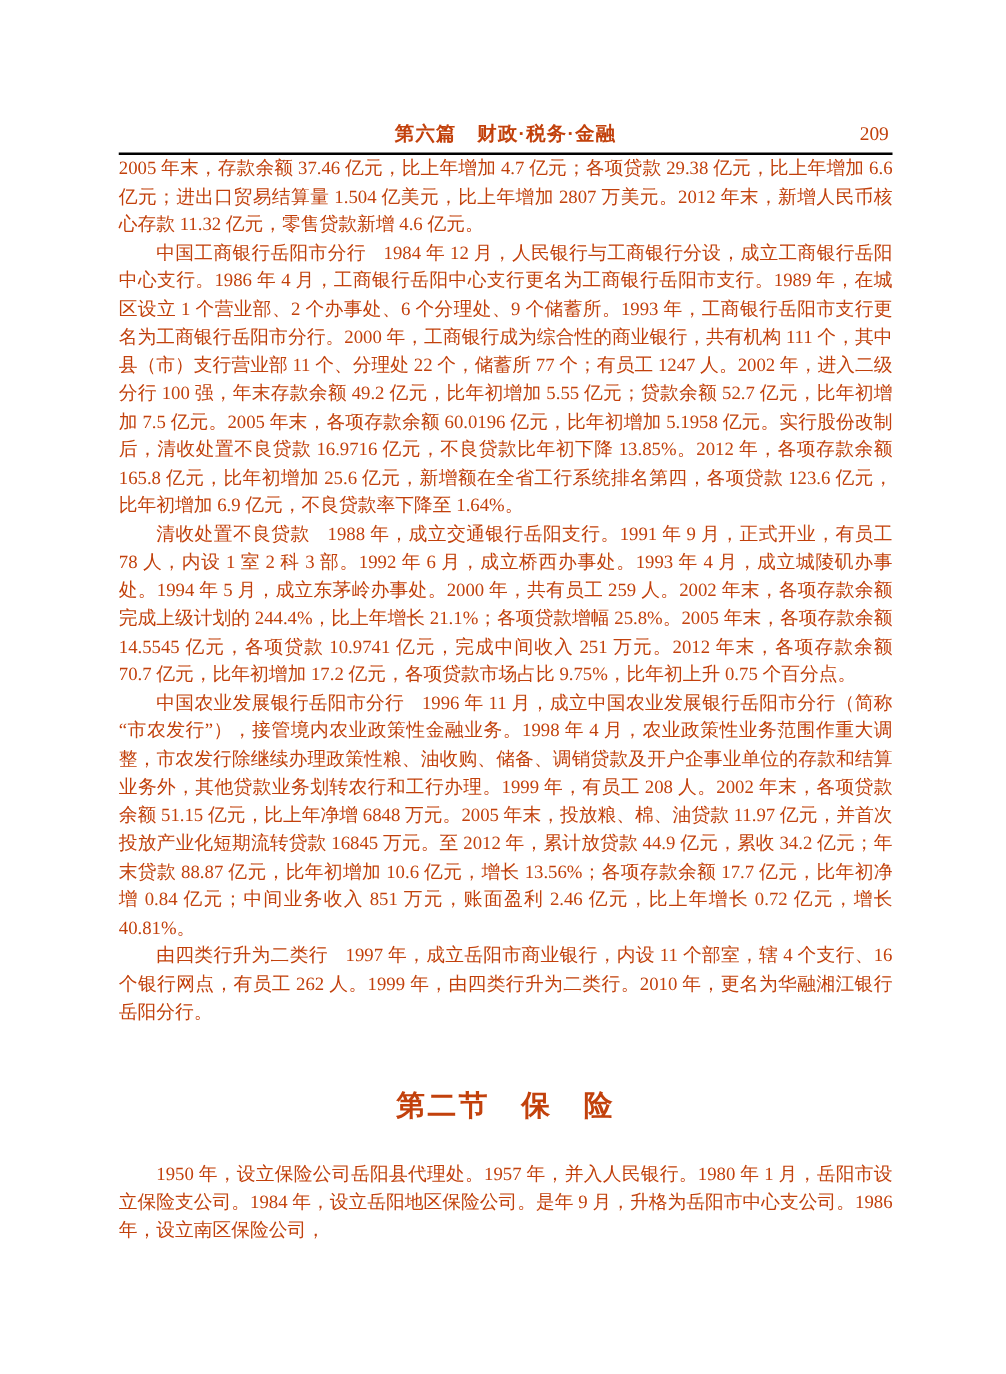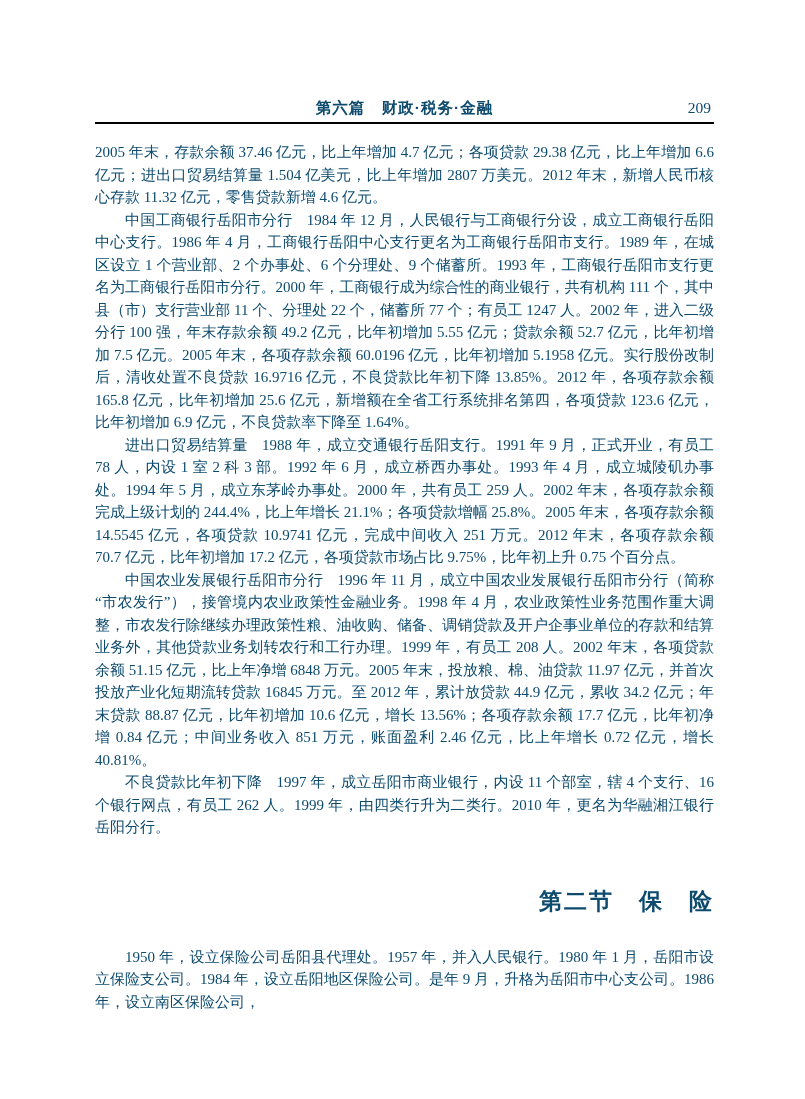--- a/index.html
+++ b/index.html
@@ -5,21 +5,21 @@
   html, body {
     margin: 0;
     padding: 0;
     background: #ffffff;
   }
   .page {
     position: relative;
     width: 805px;
     height: 1099px;
     background: #ffffff;
-    color: #0c4a6e;
+    color: #c2410c;
     font-family: "Liberation Serif", "DejaVu Serif", serif;
     overflow: hidden;
   }
   .content {
     position: absolute;
     left: 95px;
     top: 97px;
     width: 619px;
   }
   .page-header {
@@ -43,41 +43,41 @@
     font-family: "Liberation Serif", "DejaVu Serif", serif;
     margin-left: 15px;
   }
   .header-rule {
     border: none;
     border-top: 2.5px solid #000;
     margin: 4px 0 0 0;
     height: 0;
   }
   .body-text {
-    margin-top: 17px;
+    margin-top: 0;
     font-size: 15px;
     line-height: 22.5px;
     text-align: justify;
   }
   .body-text p.para {
     margin: 0;
     padding: 0;
     text-indent: 2em;
   }
   .body-text p.para.no-indent {
     text-indent: 0;
   }
   .term {
     font-family: "Liberation Sans", "DejaVu Sans", sans-serif;
     font-weight: normal;
     margin-right: 0.95em;
   }
   .section-heading {
     margin: 46px 0 29px 0;
-    text-align: right;
+    text-align: center;
     font-family: "Liberation Sans", "DejaVu Sans", sans-serif;
     font-weight: bold;
     font-size: 23px;
     line-height: 32px;
     letter-spacing: 2px;
   }
   .section-body {
     margin-top: 0;
     font-size: 15px;
     line-height: 22.5px;
@@ -98,23 +98,23 @@
     <header class="page-header">
       <div class="chapter-title">第六篇　财政·税务·金融</div>
       <div class="page-number">209</div>
     </header>
 
     <hr class="header-rule">
 
     <main class="body-text">
         <p class="para no-indent">2005 年末，存款余额 37.46 亿元，比上年增加 4.7 亿元；各项贷款 29.38 亿元，比上年增加 6.6 亿元；进出口贸易结算量 1.504 亿美元，比上年增加 2807 万美元。2012 年末，新增人民币核心存款 11.32 亿元，零售贷款新增 4.6 亿元。</p>
         <p class="para"><span class="term">中国工商银行岳阳市分行</span>1984 年 12 月，人民银行与工商银行分设，成立工商银行岳阳中心支行。1986 年 4 月，工商银行岳阳中心支行更名为工商银行岳阳市支行。1989 年，在城区设立 1 个营业部、2 个办事处、6 个分理处、9 个储蓄所。1993 年，工商银行岳阳市支行更名为工商银行岳阳市分行。2000 年，工商银行成为综合性的商业银行，共有机构 111 个，其中县（市）支行营业部 11 个、分理处 22 个，储蓄所 77 个；有员工 1247 人。2002 年，进入二级分行 100 强，年末存款余额 49.2 亿元，比年初增加 5.55 亿元；贷款余额 52.7 亿元，比年初增加 7.5 亿元。2005 年末，各项存款余额 60.0196 亿元，比年初增加 5.1958 亿元。实行股份改制后，清收处置不良贷款 16.9716 亿元，不良贷款比年初下降 13.85%。2012 年，各项存款余额 165.8 亿元，比年初增加 25.6 亿元，新增额在全省工行系统排名第四，各项贷款 123.6 亿元，比年初增加 6.9 亿元，不良贷款率下降至 1.64%。</p>
-        <p class="para"><span class="term">进出口贸易结算量</span>1988 年，成立交通银行岳阳支行。1991 年 9 月，正式开业，有员工 78 人，内设 1 室 2 科 3 部。1992 年 6 月，成立桥西办事处。1993 年 4 月，成立城陵矶办事处。1994 年 5 月，成立东茅岭办事处。2000 年，共有员工 259 人。2002 年末，各项存款余额完成上级计划的 244.4%，比上年增长 21.1%；各项贷款增幅 25.8%。2005 年末，各项存款余额 14.5545 亿元，各项贷款 10.9741 亿元，完成中间收入 251 万元。2012 年末，各项存款余额 70.7 亿元，比年初增加 17.2 亿元，各项贷款市场占比 9.75%，比年初上升 0.75 个百分点。</p>
+        <p class="para"><span class="term">清收处置不良贷款</span>1988 年，成立交通银行岳阳支行。1991 年 9 月，正式开业，有员工 78 人，内设 1 室 2 科 3 部。1992 年 6 月，成立桥西办事处。1993 年 4 月，成立城陵矶办事处。1994 年 5 月，成立东茅岭办事处。2000 年，共有员工 259 人。2002 年末，各项存款余额完成上级计划的 244.4%，比上年增长 21.1%；各项贷款增幅 25.8%。2005 年末，各项存款余额 14.5545 亿元，各项贷款 10.9741 亿元，完成中间收入 251 万元。2012 年末，各项存款余额 70.7 亿元，比年初增加 17.2 亿元，各项贷款市场占比 9.75%，比年初上升 0.75 个百分点。</p>
         <p class="para"><span class="term">中国农业发展银行岳阳市分行</span>1996 年 11 月，成立中国农业发展银行岳阳市分行（简称“市农发行”），接管境内农业政策性金融业务。1998 年 4 月，农业政策性业务范围作重大调整，市农发行除继续办理政策性粮、油收购、储备、调销贷款及开户企事业单位的存款和结算业务外，其他贷款业务划转农行和工行办理。1999 年，有员工 208 人。2002 年末，各项贷款余额 51.15 亿元，比上年净增 6848 万元。2005 年末，投放粮、棉、油贷款 11.97 亿元，并首次投放产业化短期流转贷款 16845 万元。至 2012 年，累计放贷款 44.9 亿元，累收 34.2 亿元；年末贷款 88.87 亿元，比年初增加 10.6 亿元，增长 13.56%；各项存款余额 17.7 亿元，比年初净增 0.84 亿元；中间业务收入 851 万元，账面盈利 2.46 亿元，比上年增长 0.72 亿元，增长 40.81%。</p>
-        <p class="para"><span class="term">不良贷款比年初下降</span>1997 年，成立岳阳市商业银行，内设 11 个部室，辖 4 个支行、16 个银行网点，有员工 262 人。1999 年，由四类行升为二类行。2010 年，更名为华融湘江银行岳阳分行。</p>
+        <p class="para"><span class="term">由四类行升为二类行</span>1997 年，成立岳阳市商业银行，内设 11 个部室，辖 4 个支行、16 个银行网点，有员工 262 人。1999 年，由四类行升为二类行。2010 年，更名为华融湘江银行岳阳分行。</p>
       </main>
 
     <h2 class="section-heading">第二节　保　险</h2>
 
     <div class="section-body">
         <p class="para">1950 年，设立保险公司岳阳县代理处。1957 年，并入人民银行。1980 年 1 月，岳阳市设立保险支公司。1984 年，设立岳阳地区保险公司。是年 9 月，升格为岳阳市中心支公司。1986 年，设立南区保险公司，</p>
       </div>
 
   </div>
 </div>

